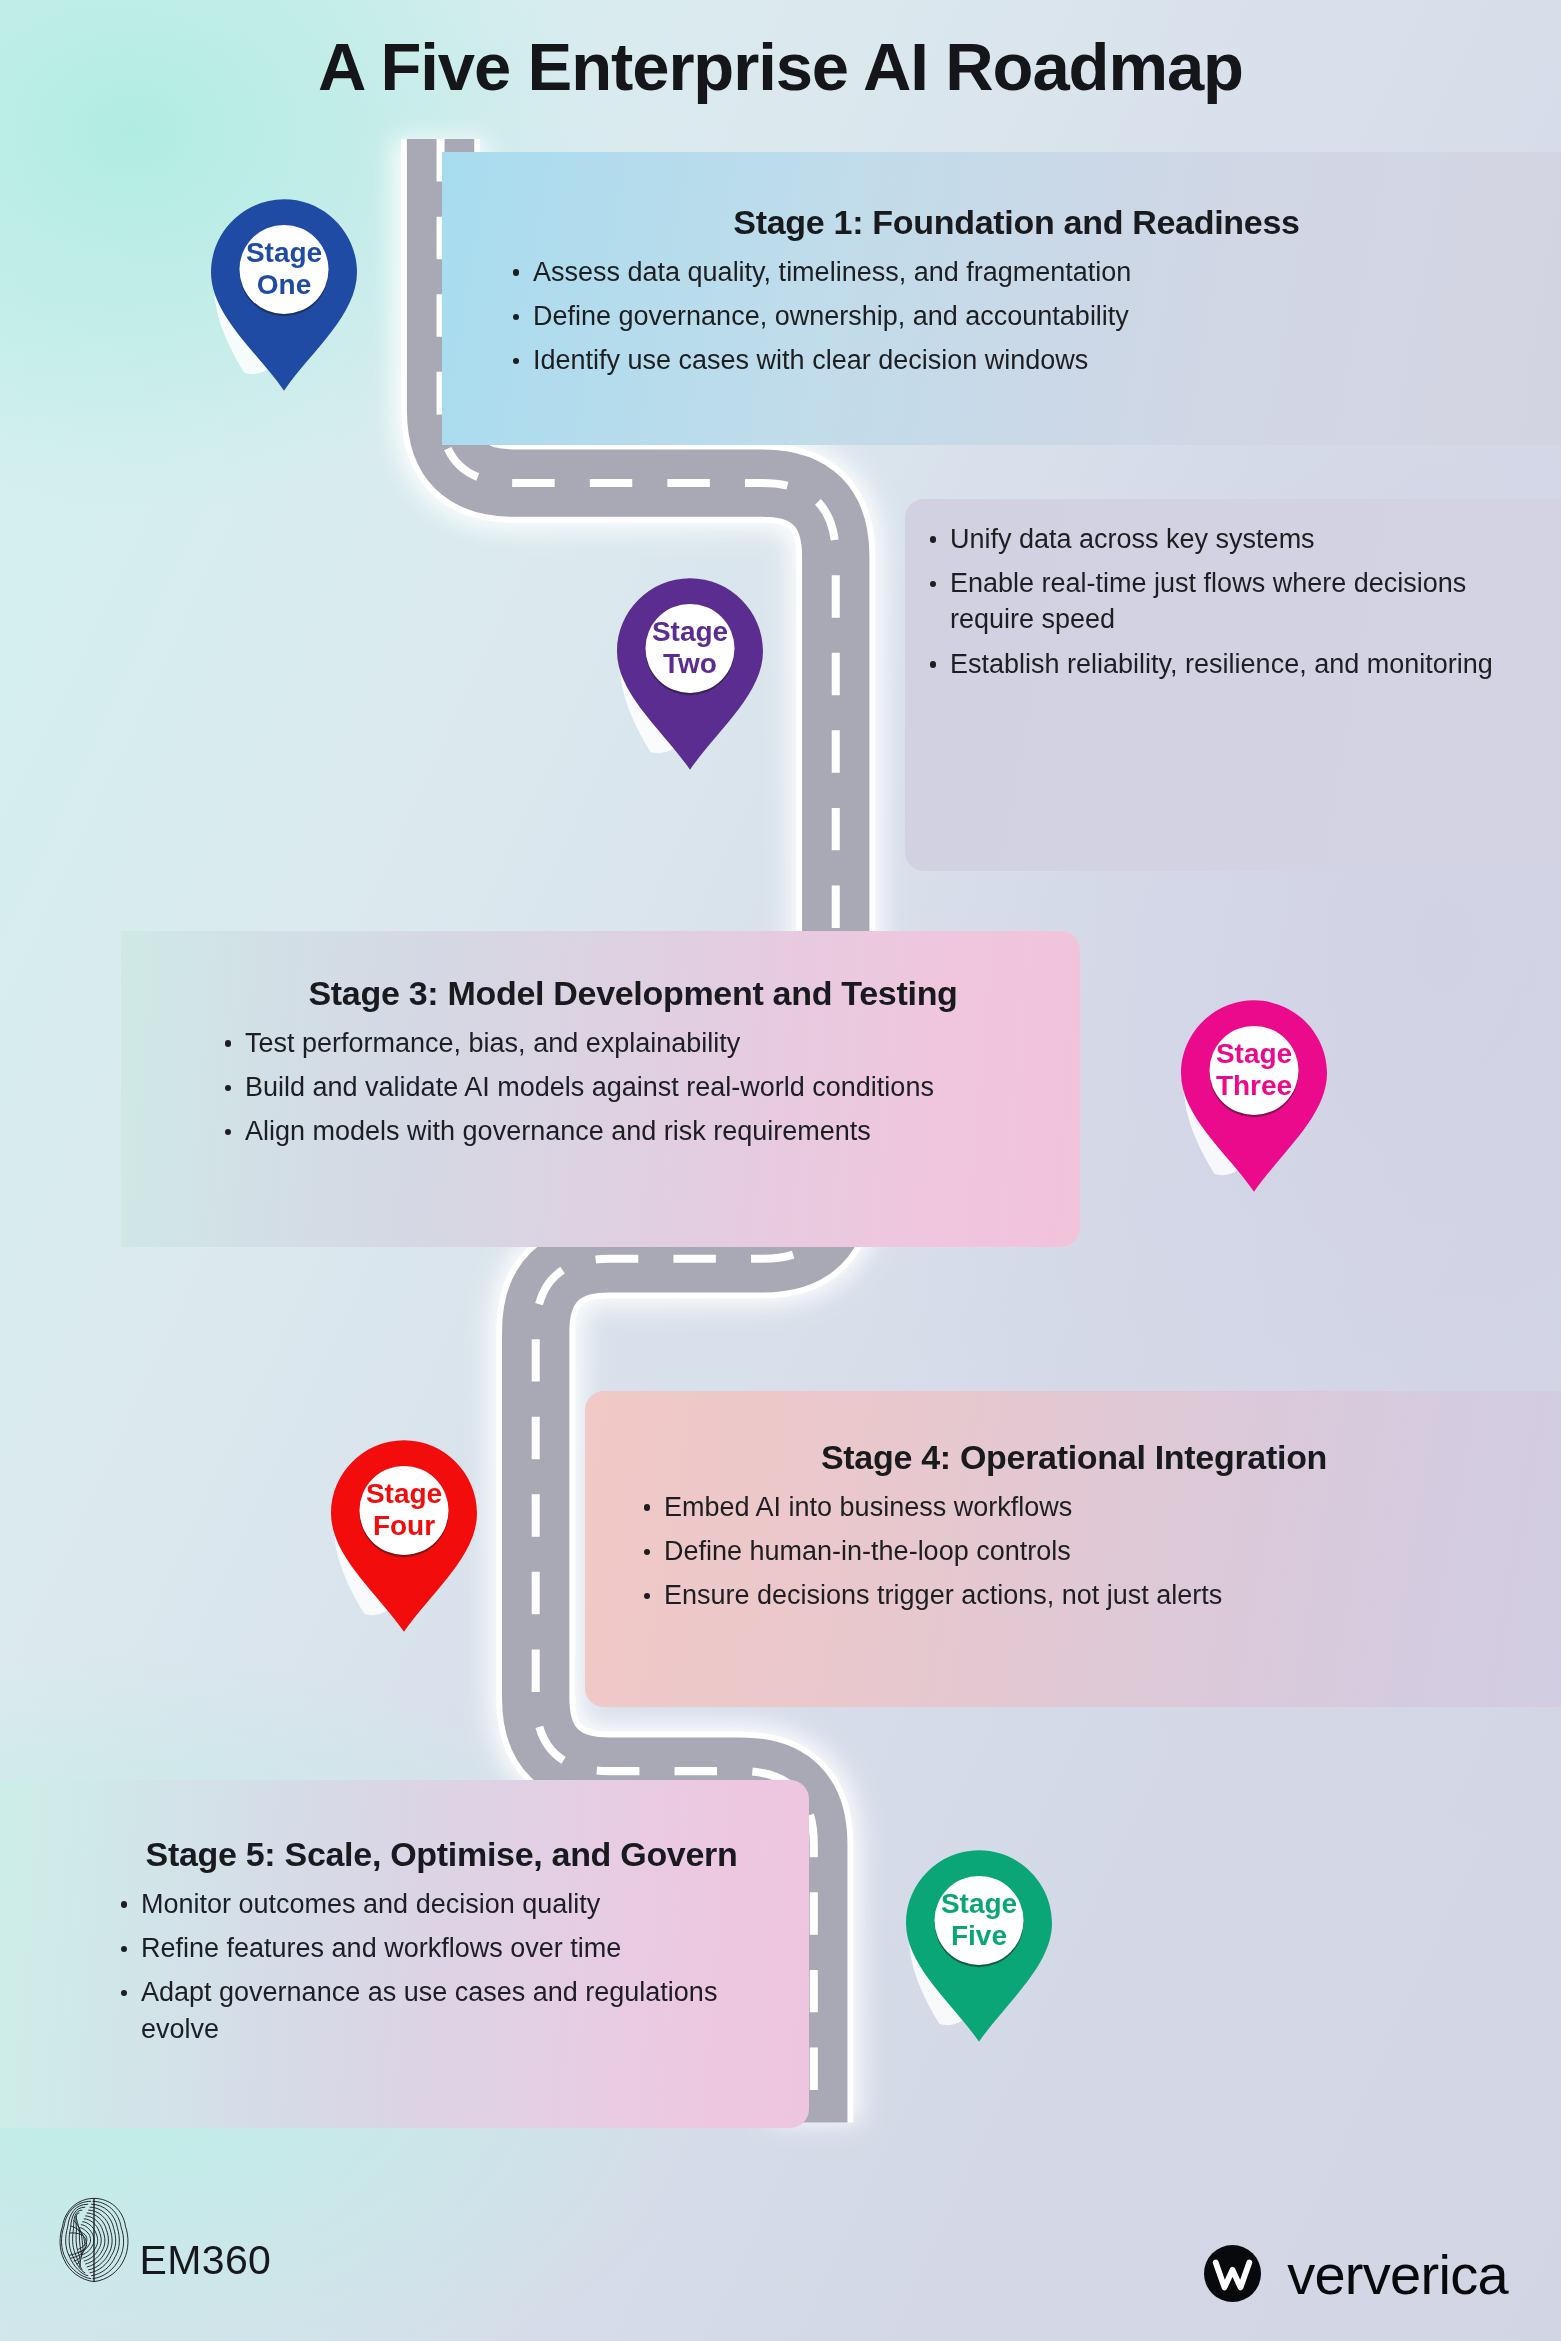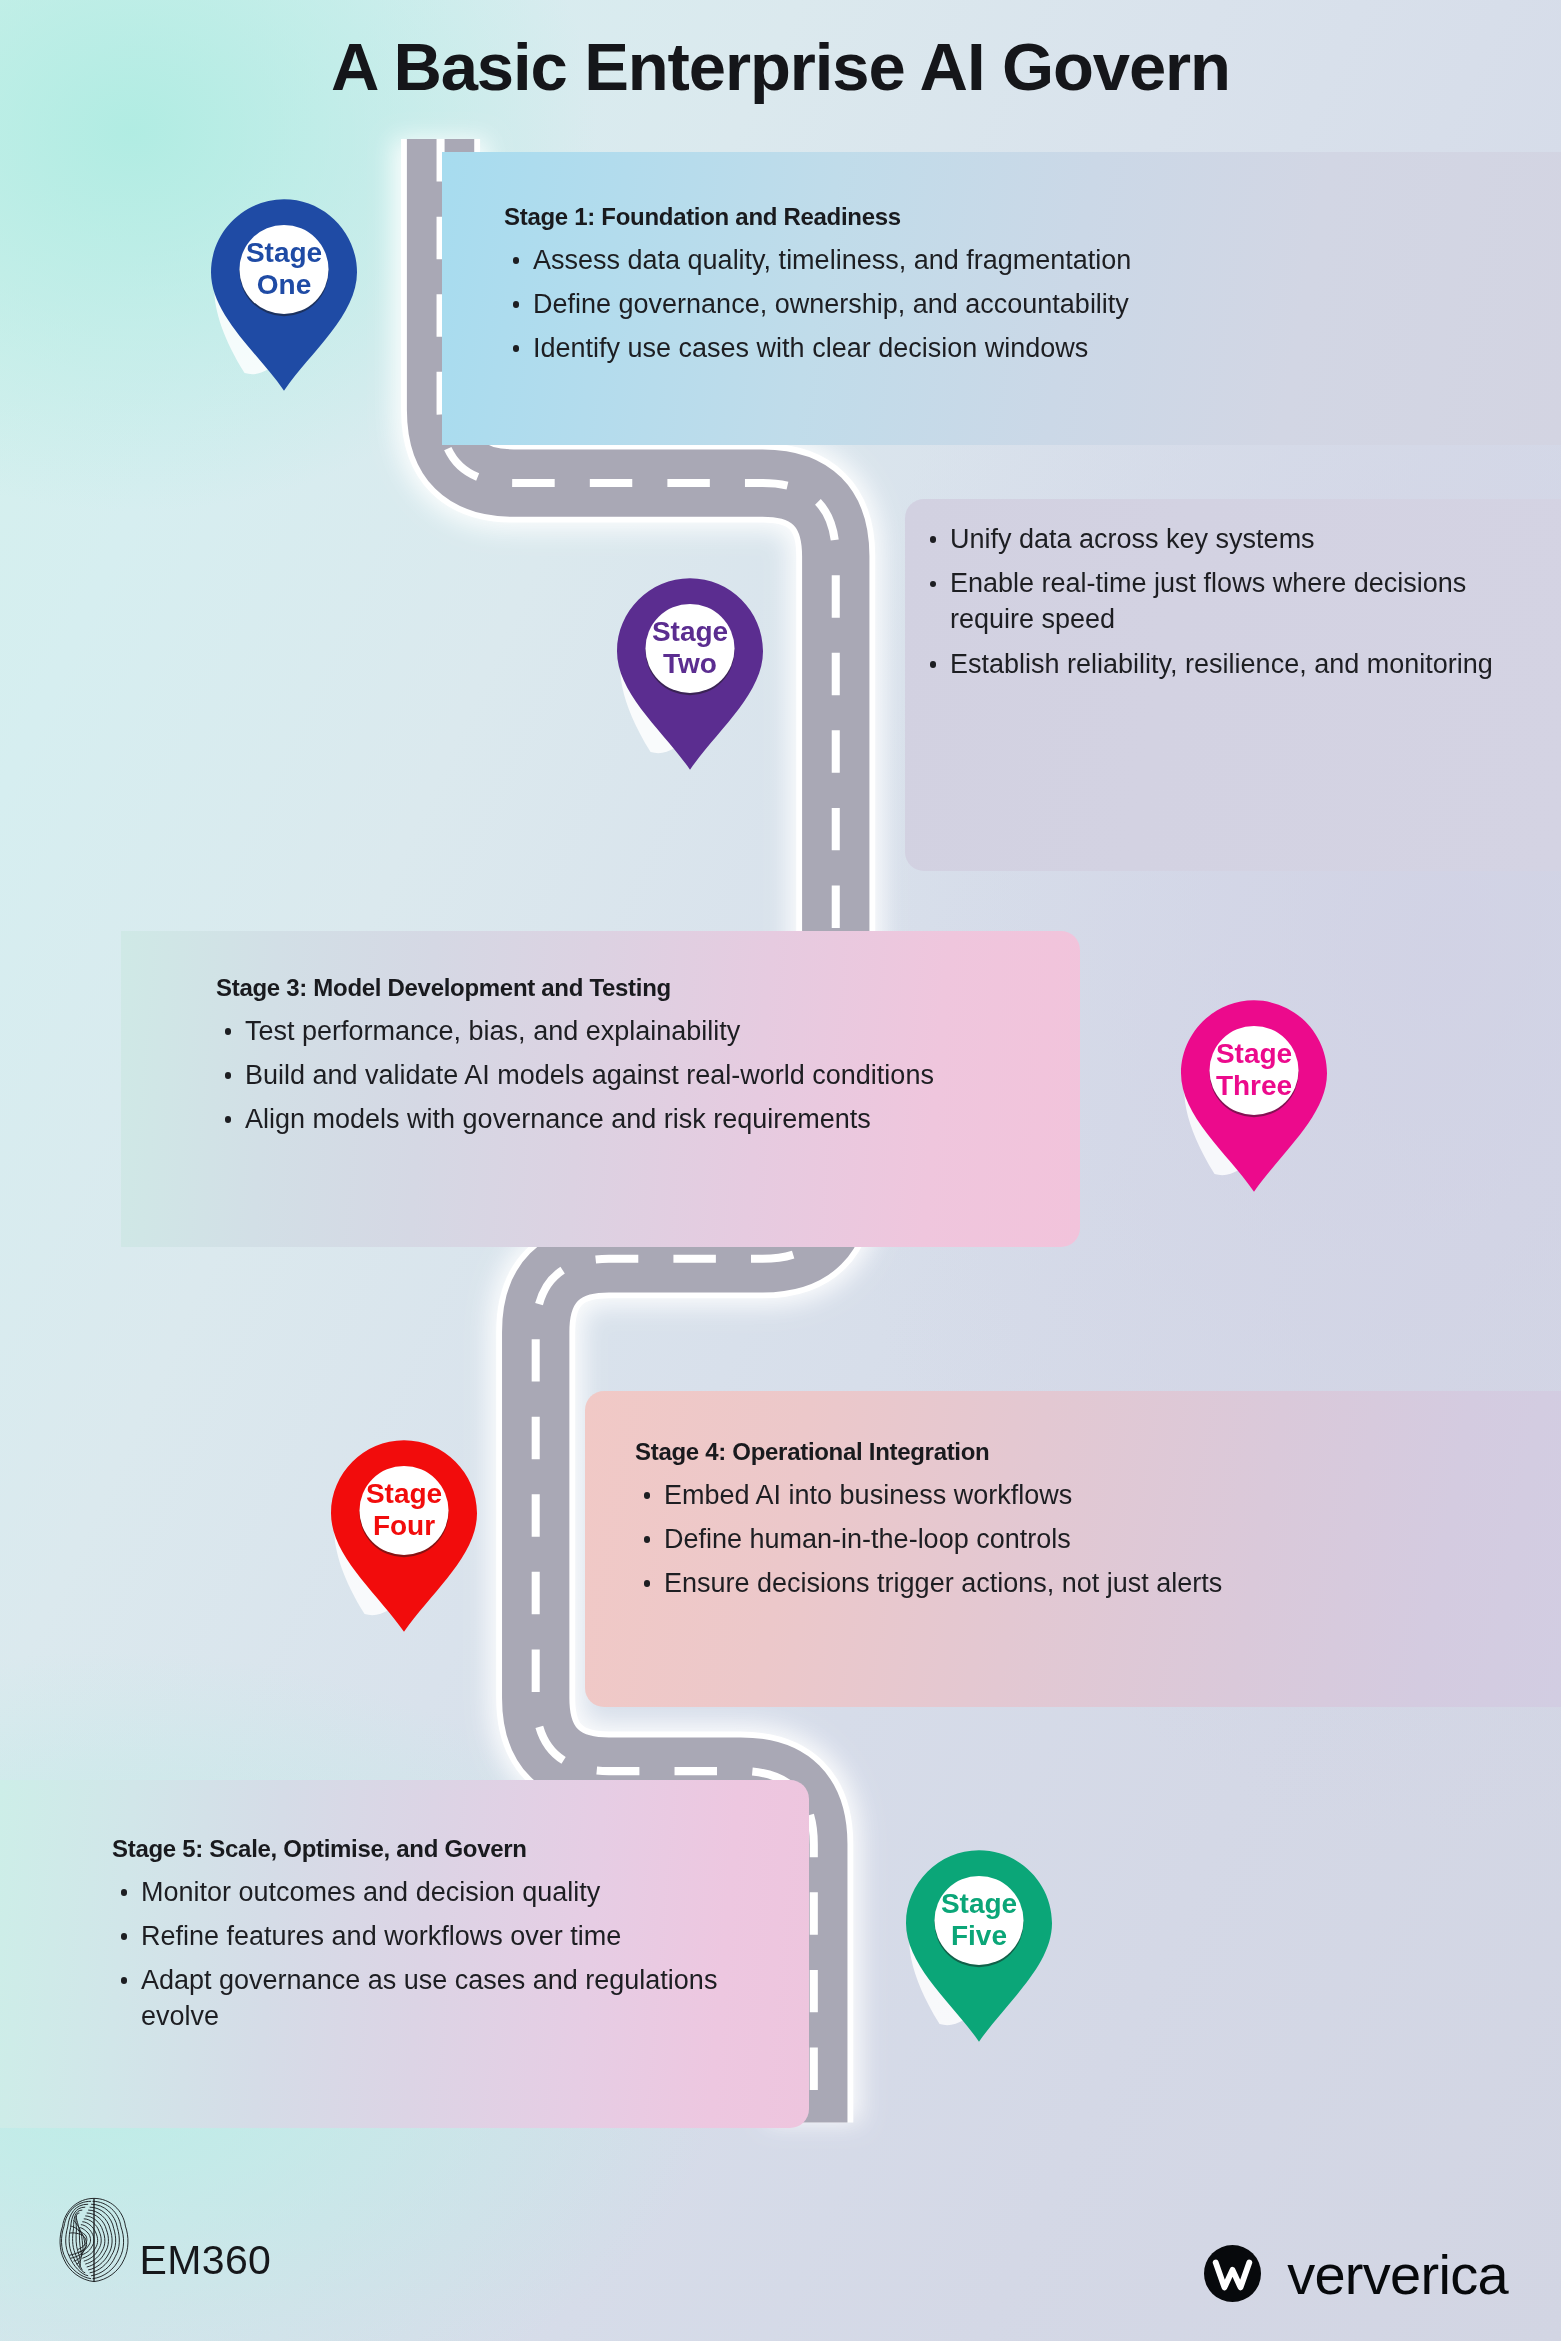--- a/index.html
+++ b/index.html
@@ -75,26 +75,27 @@
     z-index: 15;
     border-radius: 19px;
   }
 
   .panel-content {
     position: absolute;
     z-index: 30;
   }
 
   .stage-title {
-    font-size: 24px;
+    font-size: 34px;
     font-weight: bold;
     color: #191a1e;
     letter-spacing: -0.3px;
     line-height: 1.23;
     margin-bottom: 10.2px;
+    text-align: center;
   }
 
   ul.bullets {
     list-style: none;
     padding: 0;
     margin: 0;
   }
   ul.bullets li {
     position: relative;
     padding-left: 29px;
@@ -168,21 +169,21 @@
 </style>
 </head>
 <body>
 
 <div id="poster">
 
   <div id="bloom-tl"></div>
   <div id="bloom-r"></div>
   <div id="bloom-bl"></div>
 
-  <div id="title">A Basic Enterprise AI Govern</div>
+  <div id="title">A Five Enterprise AI Roadmap</div>
 
   <div class="panel" style="left:442px; top:152px; width:1119px; height:293px;
               border-radius:0 0 0 0;
               background:linear-gradient(100deg,#a7dcef 0%,#b3dced 16%,#c0dcea 34%,#cbd8e7 56%,#d2d6e4 76%,#d3d4e2 100%);"></div>
 
   <div class="panel" style="left:905px; top:499px; width:656px; height:372px;
               border-radius:19px 0 0 19px;
               background:linear-gradient(100deg,#d2d1e1 0%,#d3d2e2 40%,#d4d3e3 100%);"></div>
 
   <div class="panel" style="left:121px; top:931px; width:959px; height:316px;

